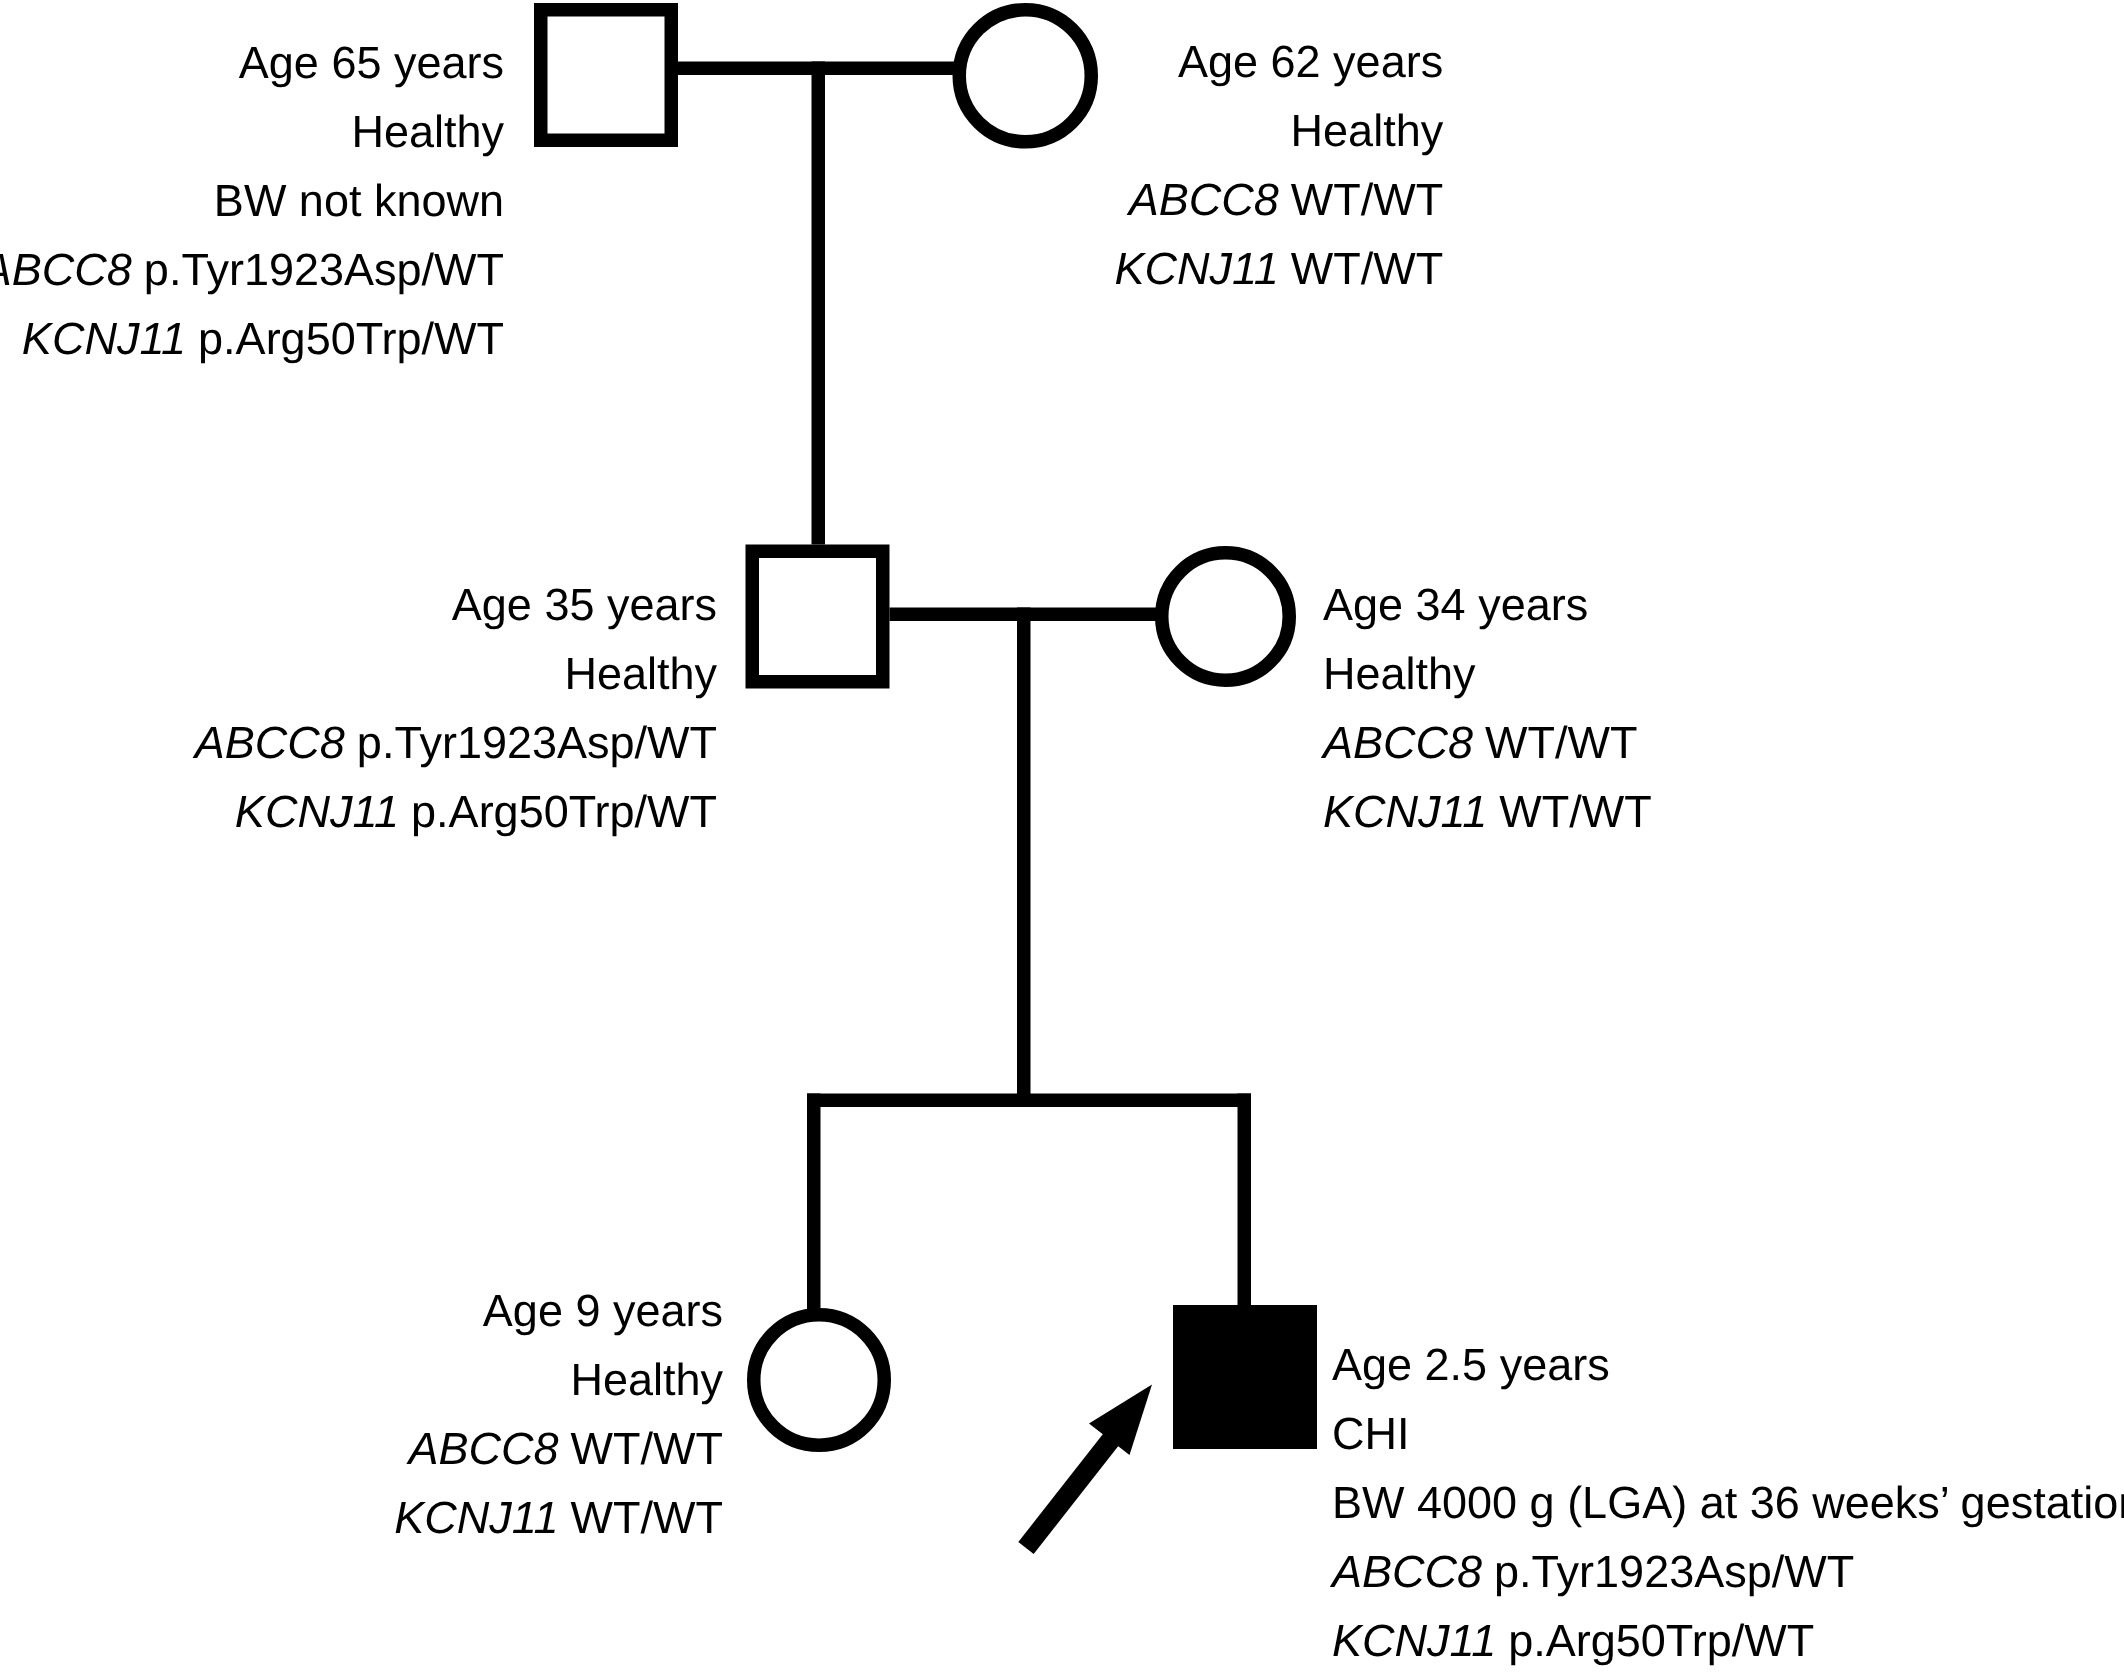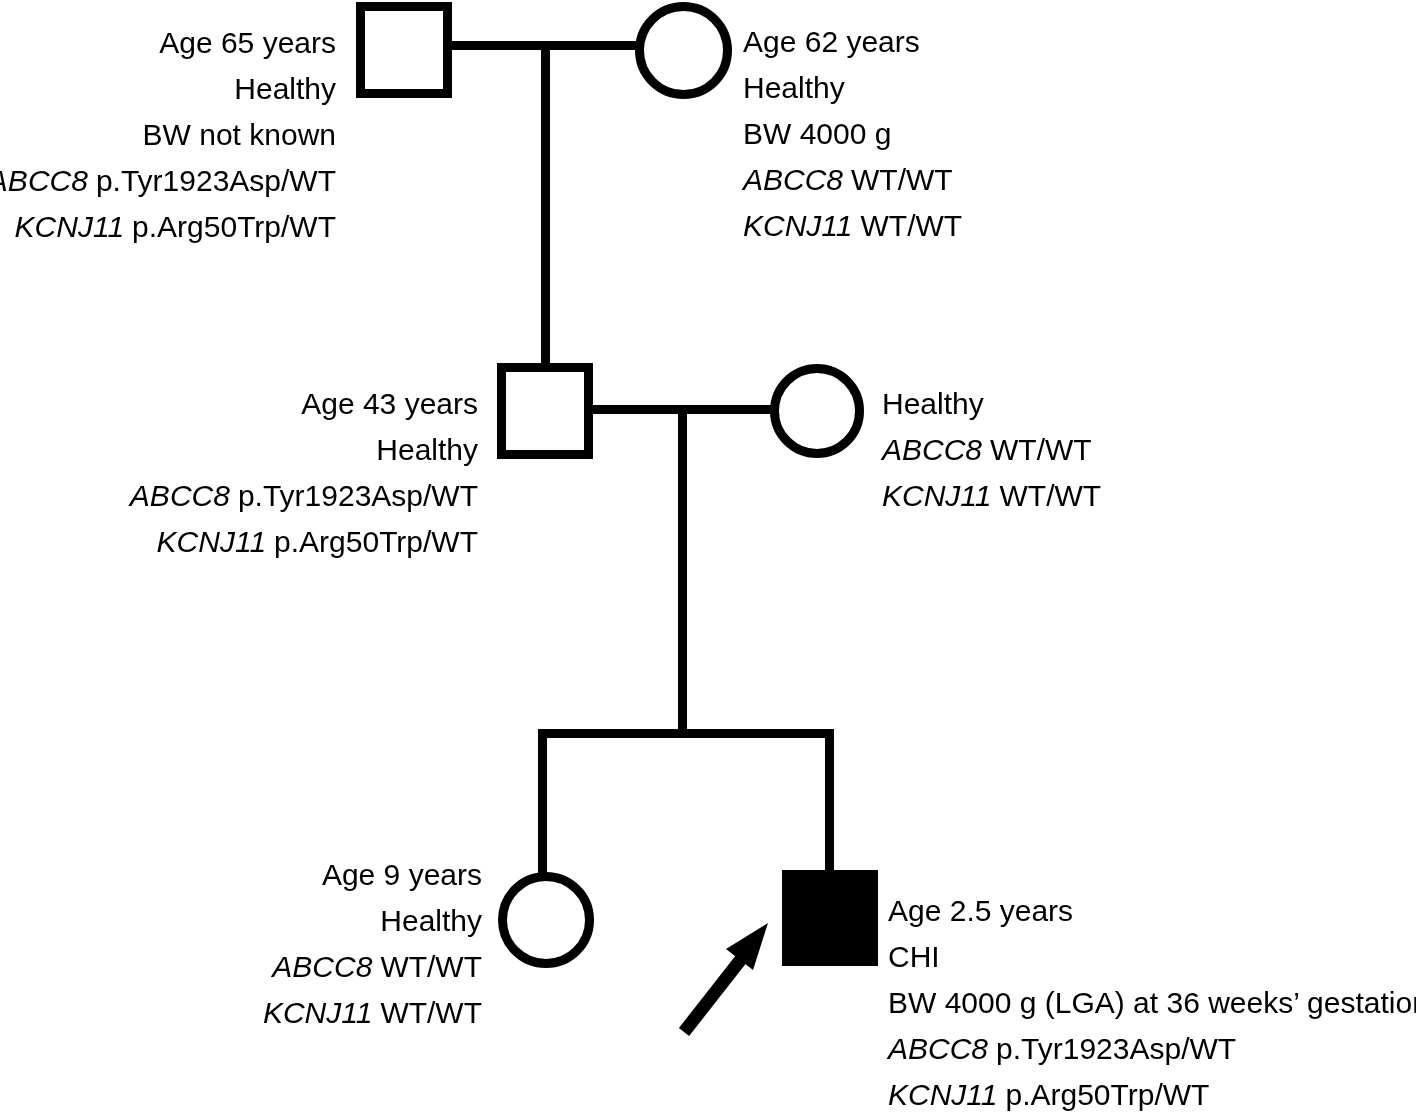--- a/index.html
+++ b/index.html
@@ -60,36 +60,36 @@
   </svg>
 
   <div class="label align-r" style="right:1080px; top:20px;">
     <div class="ln">Age 65 years</div>
     <div class="ln">Healthy</div>
     <div class="ln">BW not known</div>
     <div class="ln"><span class="gene">ABCC8</span><span>p.Tyr1923Asp/WT</span></div>
     <div class="ln"><span class="gene">KCNJ11</span><span>p.Arg50Trp/WT</span></div>
   </div>
 
-  <div class="label" style="left:743px; top:19px;">
+  <div class="label" style="left:743px; top:19px;text-align:right;">
     <div class="ln">Age 62 years</div>
     <div class="ln">Healthy</div>
-    <div class="ln">BW 4000 g</div>
     <div class="ln"><span class="gene">ABCC8</span><span>WT/WT</span></div>
     <div class="ln"><span class="gene">KCNJ11</span><span>WT/WT</span></div>
   </div>
 
   <div class="label align-r" style="right:938px; top:381px;">
-    <div class="ln">Age 43 years</div>
+    <div class="ln">Age 35 years</div>
     <div class="ln">Healthy</div>
     <div class="ln"><span class="gene">ABCC8</span><span>p.Tyr1923Asp/WT</span></div>
     <div class="ln"><span class="gene">KCNJ11</span><span>p.Arg50Trp/WT</span></div>
   </div>
 
   <div class="label" style="left:882px; top:381px;">
+    <div class="ln">Age 34 years</div>
     <div class="ln">Healthy</div>
     <div class="ln"><span class="gene">ABCC8</span><span>WT/WT</span></div>
     <div class="ln"><span class="gene">KCNJ11</span><span>WT/WT</span></div>
   </div>
 
   <div class="label align-r" style="right:934px; top:852px;">
     <div class="ln">Age 9 years</div>
     <div class="ln">Healthy</div>
     <div class="ln"><span class="gene">ABCC8</span><span>WT/WT</span></div>
     <div class="ln"><span class="gene">KCNJ11</span><span>WT/WT</span></div>

